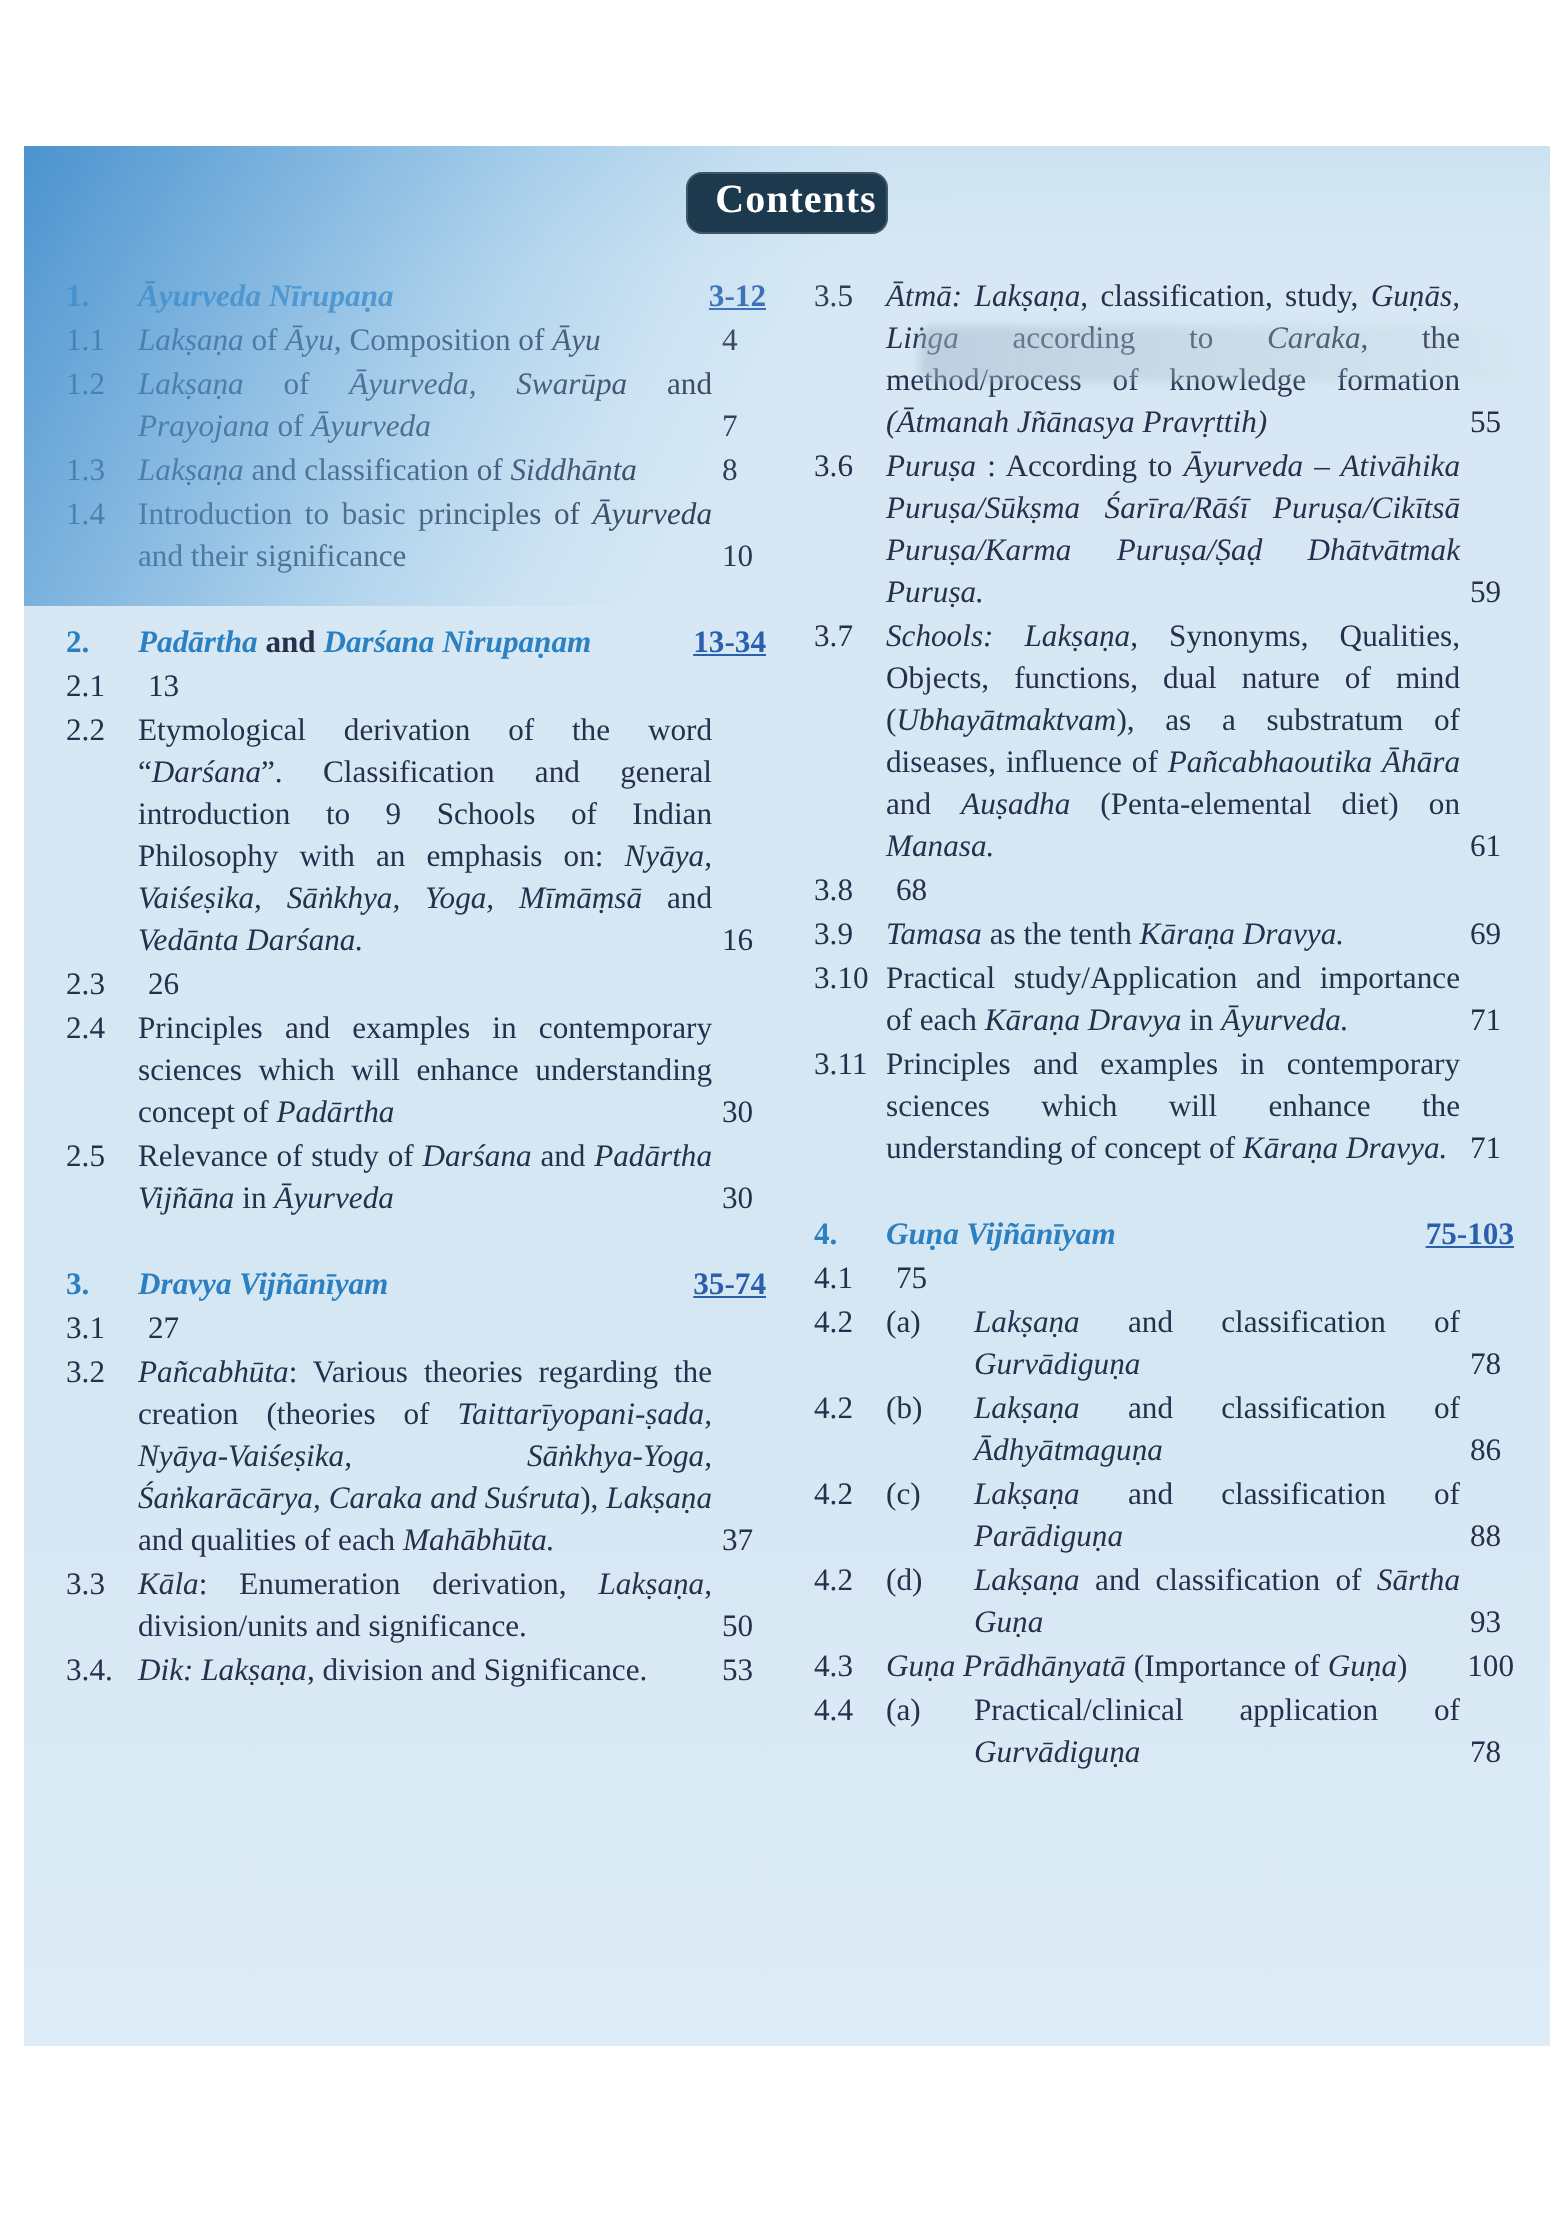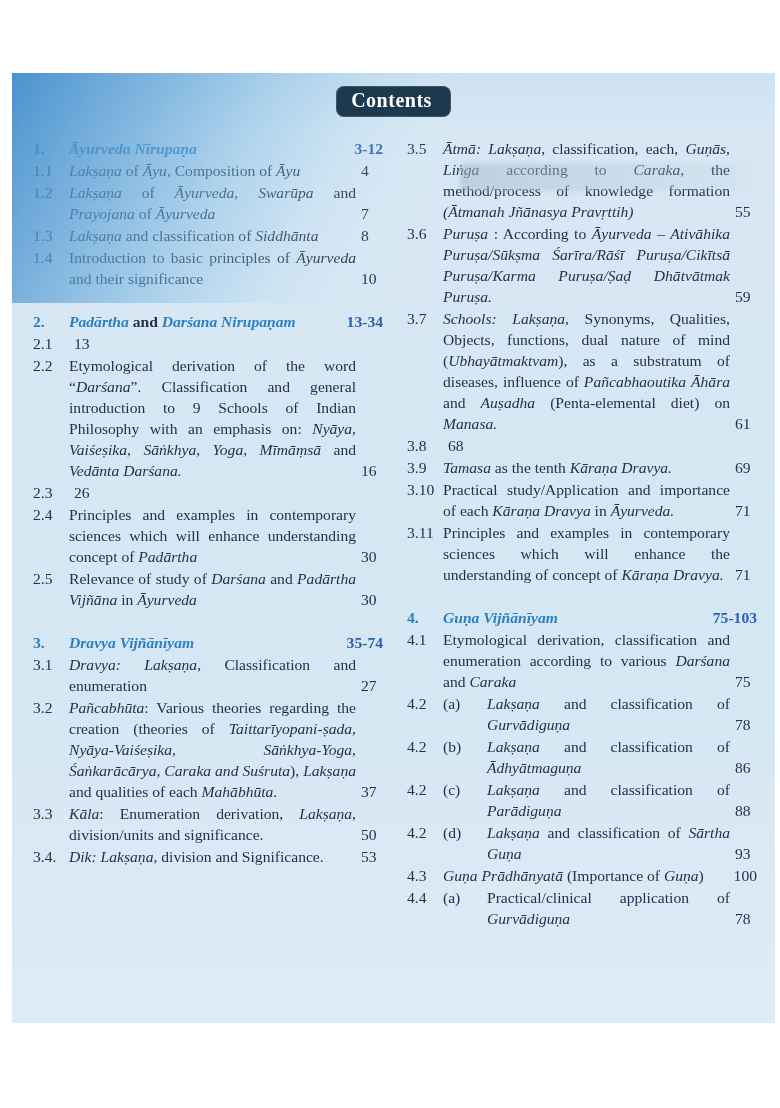--- a/index.html
+++ b/index.html
@@ -24,40 +24,40 @@
       rgba(210,230,244,0) 76%);
   }
   .ghost{
     position:absolute;left:448px;top:90px;width:295px;height:28px;border-radius:6px;
     background:linear-gradient(90deg,rgba(168,188,206,0.55),rgba(184,201,216,0.38) 55%,rgba(198,213,226,0.12));
     filter:blur(2px);pointer-events:none;
   }
   .pill{
     position:relative;width:fit-content;margin:13px auto 0 auto;
     background:#1c394e;color:#ffffff;border-radius:8px;
-    padding:3px 19px 5px 15px;font-weight:bold;font-size:20px;letter-spacing:0.5px;
+    padding:3px 6px 5px 15px;font-weight:bold;font-size:20px;letter-spacing:0.5px;
     box-shadow:0 0 0 1px rgba(255,255,255,0.15) inset;
   }
   .cols{
     display:flex;gap:24px;padding:21px 18px 0 21px;
     color:#25304d;font-size:15.6px;line-height:21px;
   }
   .col{flex:1 1 0;min-width:0;}
   .entry{display:flex;align-items:flex-start;margin:0 0 1px 0;}
   .entry .num{flex:0 0 36px;}
   .entry .sub{flex:0 0 44px;}
   .entry .body{flex:1 1 auto;text-align:justify;}
   .entry .pg{align-self:flex-end;margin-left:5px;min-width:22px;text-align:left;white-space:nowrap;}
   .entry i{font-style:italic;}
   .entry.section{margin-top:22px;font-weight:bold;}
   .col .entry.section:first-child{margin-top:0;}
   .entry.section .num{color:#2b80c2;}
   .entry.section .body{flex:0 1 auto;text-align:right;}
   .entry.section .body i{color:#2b80c2;}
-  .entry.section .pg{align-self:flex-start;margin-left:auto;color:#2a5fae;}
+  .entry.section .pg{align-self:flex-start;margin-left:auto;color:#2a5fae;text-decoration:underline;}
 </style>
 </head>
 <body>
 
 <div class="page">
   <div class="corner"></div>
   <div class="ghost"></div>
   <div class="pill">
     <span>Contents</span>
   </div>
@@ -116,21 +116,20 @@
           <span class="body"><span>Relevance of study of </span><i>Darśana</i><span> and </span><i>Padārtha Vijñāna</i><span> in </span><i>Āyurveda</i></span>
           <span class="pg">30</span>
         </div>
         <div class="entry section">
           <span class="num">3.</span>
           <span class="body"><i>Dravya Vijñānīyam</i></span>
           <span class="pg">35-74</span>
         </div>
         <div class="entry">
           <span class="num">3.1</span>
-          <span class="body"><i>Dravya: Lakṣaṇa</i><span>, Classification and enumeration</span></span>
           <span class="pg">27</span>
         </div>
         <div class="entry">
           <span class="num">3.2</span>
           <span class="body"><i>Pañcabhūta</i><span>: Various theories regarding the creation (theories of </span><i>Taittarīyopani-ṣada, Nyāya-Vaiśeṣika, Sāṅkhya-Yoga, Śaṅkarācārya, Caraka and Suśruta</i><span>), </span><i>Lakṣaṇa</i><span> and qualities of each </span><i>Mahābhūta.</i></span>
           <span class="pg">37</span>
         </div>
         <div class="entry">
           <span class="num">3.3</span>
           <span class="body"><i>Kāla</i><span>: Enumeration derivation, </span><i>Lakṣaṇa</i><span>, division/units and significance.</span></span>
@@ -138,21 +137,21 @@
         </div>
         <div class="entry">
           <span class="num">3.4.</span>
           <span class="body"><i>Dik: Lakṣaṇa</i><span>, division and Significance.</span></span>
           <span class="pg">53</span>
         </div>
       </div>
     <div class="col">
         <div class="entry">
           <span class="num">3.5</span>
-          <span class="body"><i>Ātmā: Lakṣaṇa</i><span>, classification, each, </span><i>Guṇās, Liṅga</i><span> according to </span><i>Caraka</i><span>, the method/process of knowledge formation </span><i>(Ātmanah Jñānasya Pravṛttih)</i></span>
+          <span class="body"><i>Ātmā: Lakṣaṇa</i><span>, classification, study, </span><i>Guṇās, Liṅga</i><span> according to </span><i>Caraka</i><span>, the method/process of knowledge formation </span><i>(Ātmanah Jñānasya Pravṛttih)</i></span>
           <span class="pg">55</span>
         </div>
         <div class="entry">
           <span class="num">3.6</span>
           <span class="body"><i>Puruṣa</i><span> : According to </span><i>Āyurveda – Ativāhika Puruṣa/Sūkṣma Śarīra/Rāśī Puruṣa/Cikītsā Puruṣa/Karma Puruṣa/Ṣaḍ Dhātvātmak Puruṣa.</i></span>
           <span class="pg">59</span>
         </div>
         <div class="entry">
           <span class="num">3.7</span>
           <span class="body"><i>Schools: Lakṣaṇa</i><span>, Synonyms, Qualities, Objects, functions, dual nature of mind (</span><i>Ubhayātmaktvam</i><span>), as a substratum of diseases, influence of </span><i>Pañcabhaoutika Āhāra</i><span> and </span><i>Auṣadha</i><span> (Penta-elemental diet) on </span><i>Manasa.</i></span>
@@ -177,21 +176,20 @@
           <span class="body"><span>Principles and examples in contemporary sciences which will enhance the understanding of concept of </span><i>Kāraṇa Dravya.</i></span>
           <span class="pg">71</span>
         </div>
         <div class="entry section">
           <span class="num">4.</span>
           <span class="body"><i>Guṇa Vijñānīyam</i></span>
           <span class="pg">75-103</span>
         </div>
         <div class="entry">
           <span class="num">4.1</span>
-          <span class="body"><span>Etymological derivation, classification and enumeration according to various </span><i>Darśana</i><span> and </span><i>Caraka</i></span>
           <span class="pg">75</span>
         </div>
         <div class="entry">
           <span class="num">4.2</span>
           <span class="sub">(a)</span>
           <span class="body"><i>Lakṣaṇa</i><span> and classification of </span><i>Gurvādiguṇa</i></span>
           <span class="pg">78</span>
         </div>
         <div class="entry">
           <span class="num">4.2</span>

